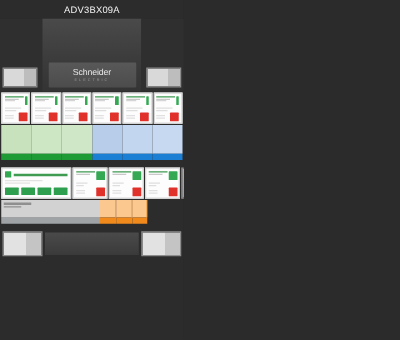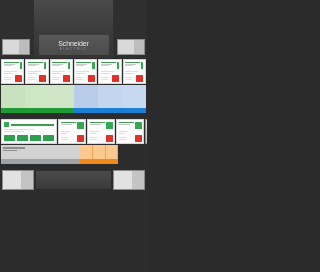--- a/index.html
+++ b/index.html
@@ -131,20 +131,23 @@
     flex:1 1 auto;height:18px;
     background:linear-gradient(180deg,#4a4a4a,#3a3a3a);
   }
   .spacer{height:4px;background:#2c2c2c;}
 </style>
 </head>
 <body>
 
 <div class="page">
 
+  <div class="titlebar">
+    <div class="t">ADV3BX09A</div>
+  </div>
 
   <div class="band-hero">
     <div class="hero-side left">
       <div class="thumb-strip"></div>
     </div>
     <div class="hero-center">
       <div class="logo-plate">
         <div class="logo-word">Schneider</div>
         <div class="logo-sub">ELECTRIC</div>
       </div>

